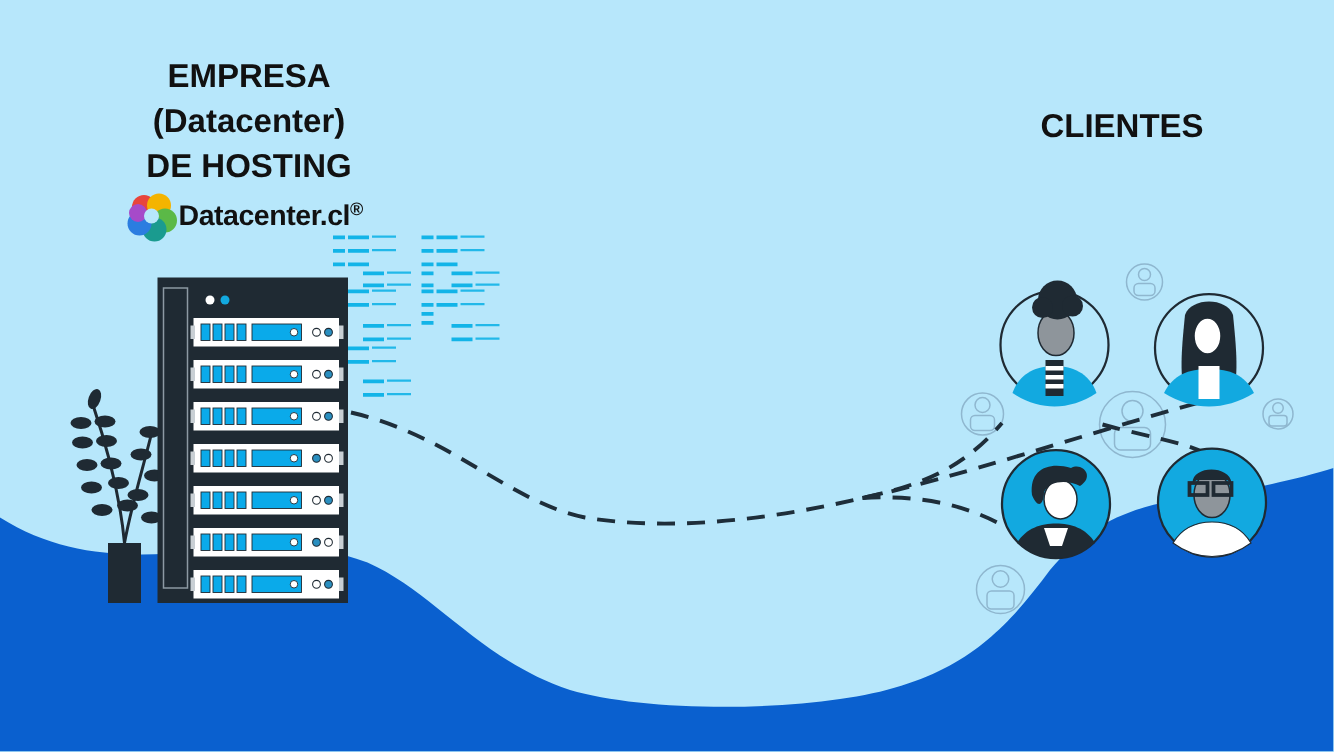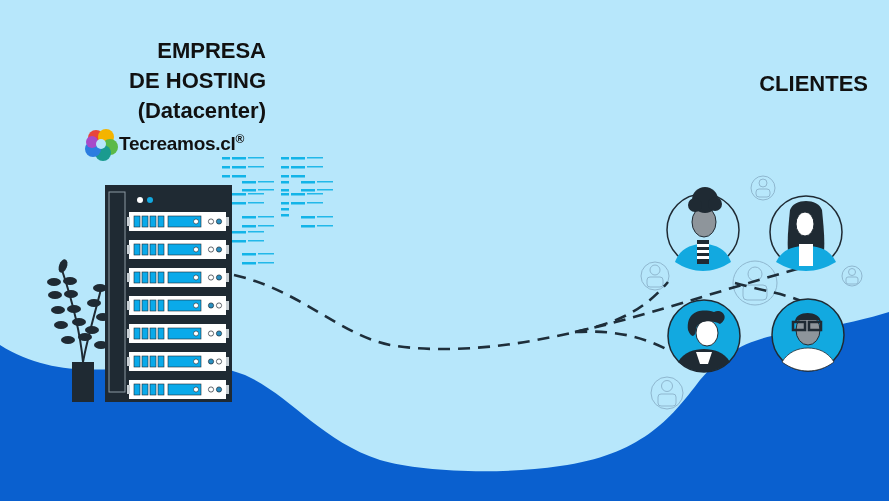--- a/index.html
+++ b/index.html
@@ -1,18 +1,18 @@
 <!DOCTYPE html>
 <html><head>
 <meta charset="utf-8">
 <style>
   html,body{margin:0;padding:0;}
   body{width:889px;height:501px;overflow:hidden;background:#b7e7fb;position:relative;font-family:"Liberation Sans",sans-serif;}
   #scene{position:absolute;left:0;top:0;width:889px;height:501px;}
-  .title{position:absolute;font-weight:bold;color:#111;text-align:right;line-height:30px;}
+  .title{position:absolute;font-weight:bold;color:#111;text-align:center;line-height:30px;}
   .t-left{left:66px;top:36px;width:200px;font-size:22px;}
   .t-right{left:628px;top:69px;width:240px;font-size:22px;line-height:29px;}
   .t-line{display:block;}
   .logo{position:absolute;left:84px;top:127px;height:34px;display:flex;align-items:center;}
   .logo-text{font-weight:bold;font-size:19px;color:#111;margin-left:3px;letter-spacing:-0.3px;}
   .logo-reg{font-size:12px;vertical-align:super;}
 </style>
 </head>
 <body>
 
@@ -287,23 +287,23 @@
     <circle cx="9" cy="3" r="8" fill="#5bb947"></circle>
     <circle cx="2" cy="9" r="8" fill="#1a9b8f"></circle>
     <circle cx="-8" cy="5" r="8" fill="#2b7de0"></circle>
     <circle cx="-9" cy="-2" r="6" fill="#a64ac9"></circle>
     <circle cx="0" cy="0" r="5" fill="#b7e7fb"></circle>
   </g>
 </svg>
 
 <div class="title t-left">
   <span class="t-line">EMPRESA</span>
+  <span class="t-line">(Datacenter)</span>
   <span class="t-line">DE HOSTING</span>
-  <span class="t-line">(Datacenter)</span>
 </div>
 
 <div class="logo" style="left:116px;">
-  <span class="logo-text"><span>Tecreamos.cl</span><span class="logo-reg">®</span></span>
+  <span class="logo-text"><span>Datacenter.cl</span><span class="logo-reg">®</span></span>
 </div>
 
 <div class="title t-right">
   <span class="t-line">CLIENTES</span>
 </div>
 
 </body></html>

